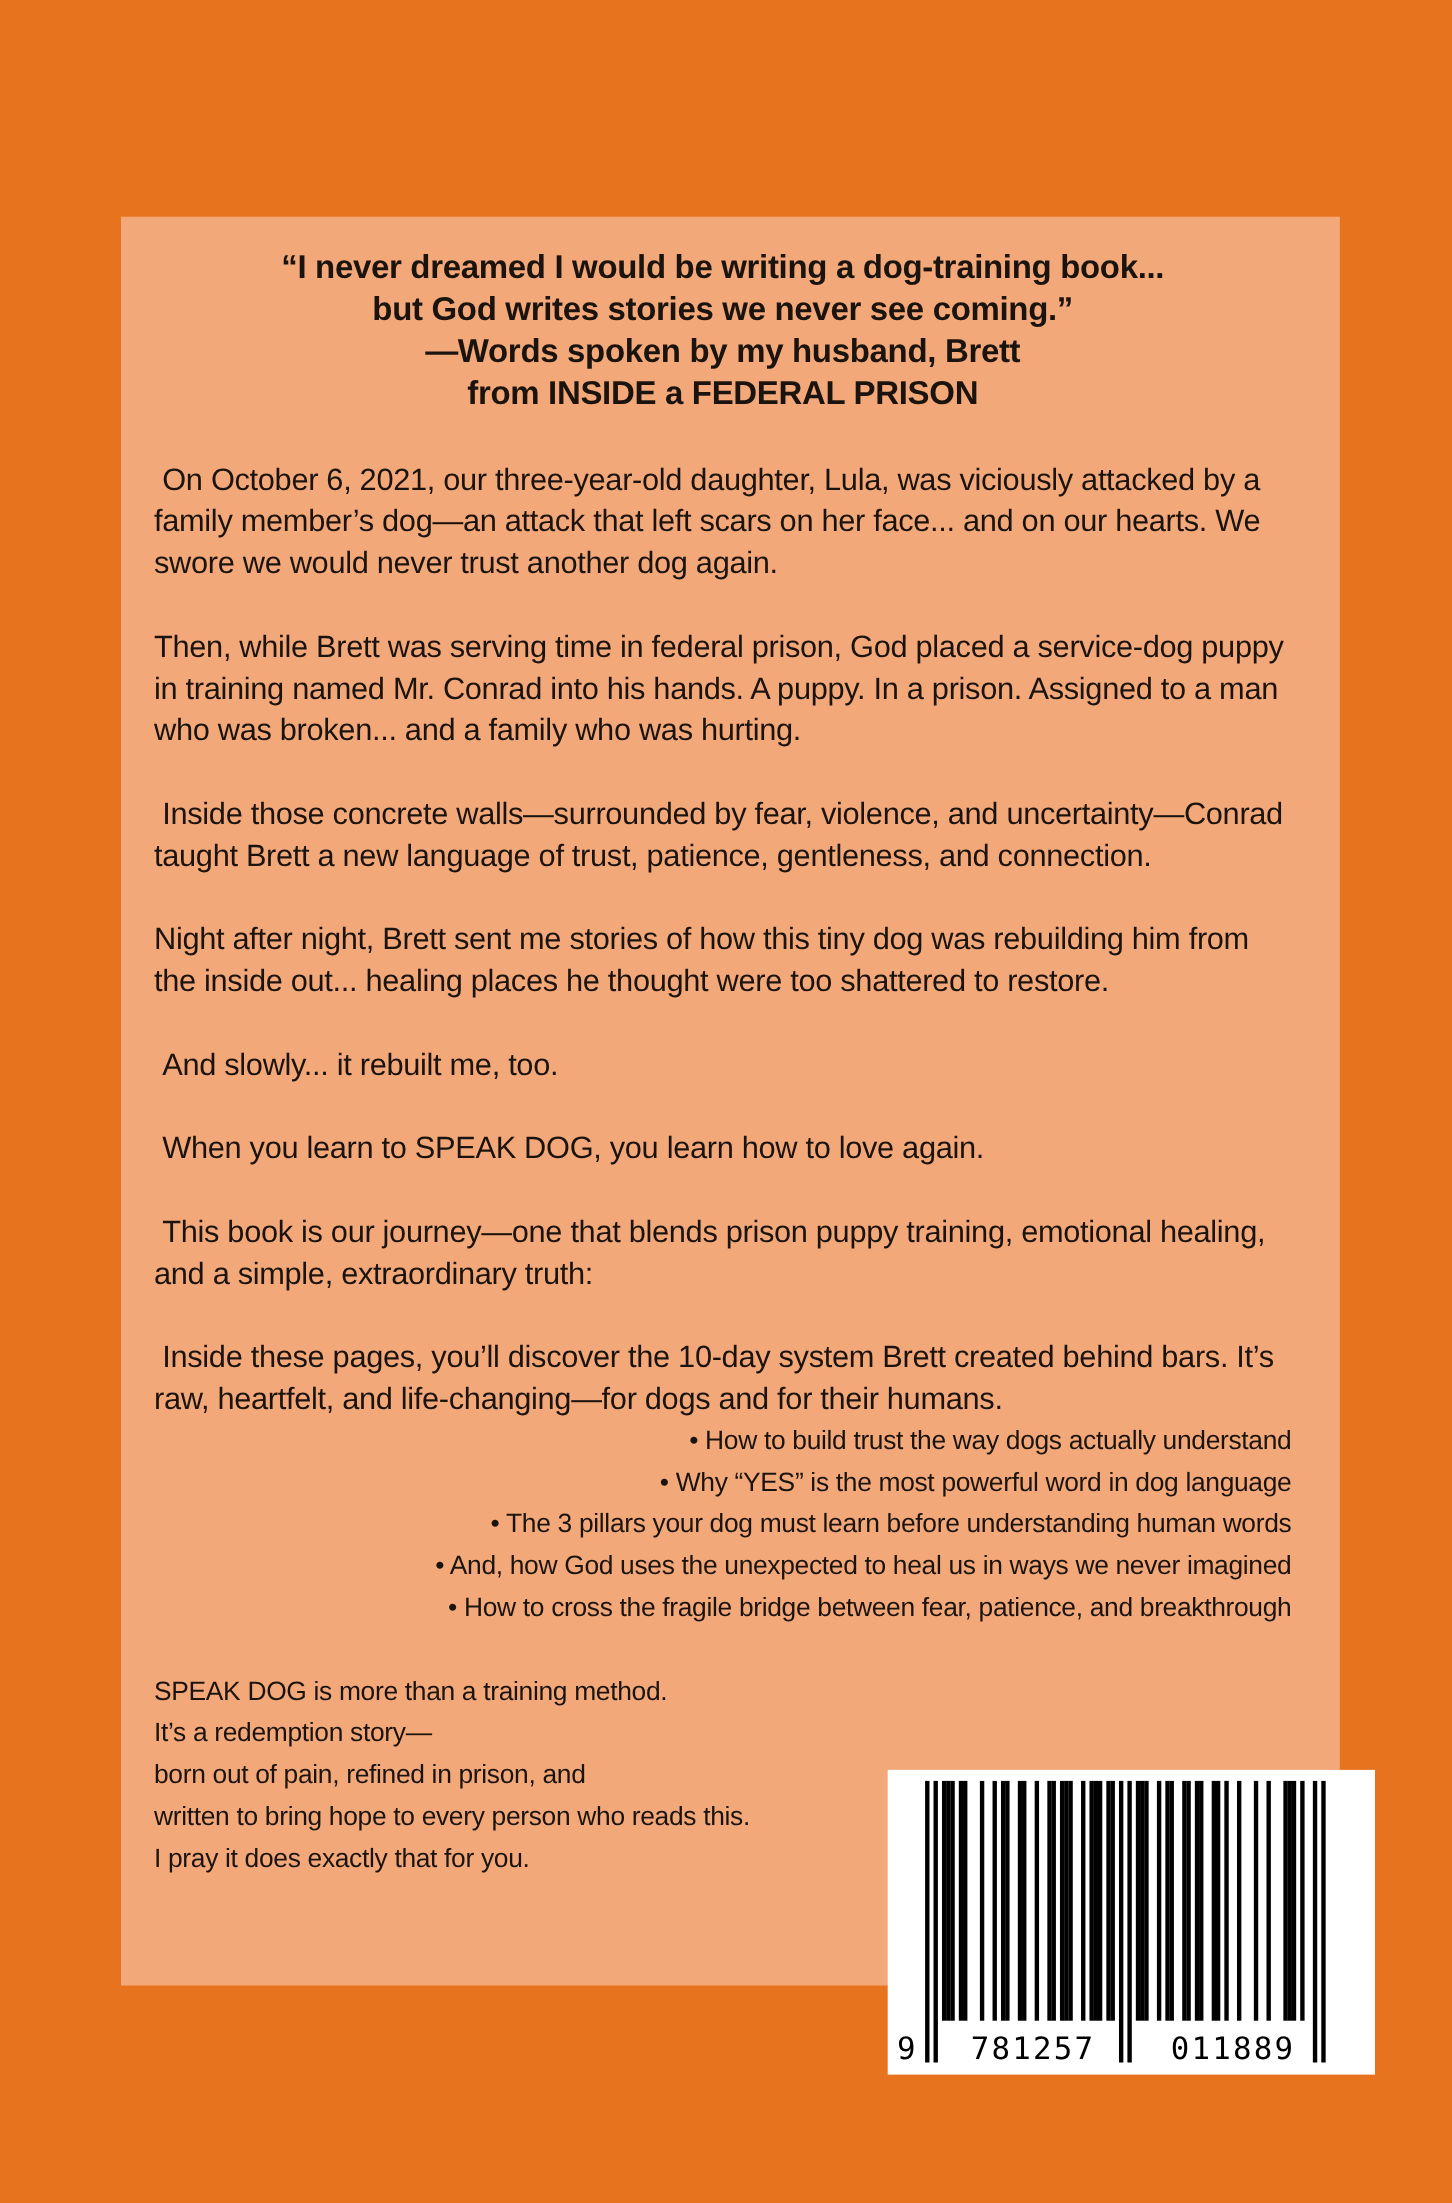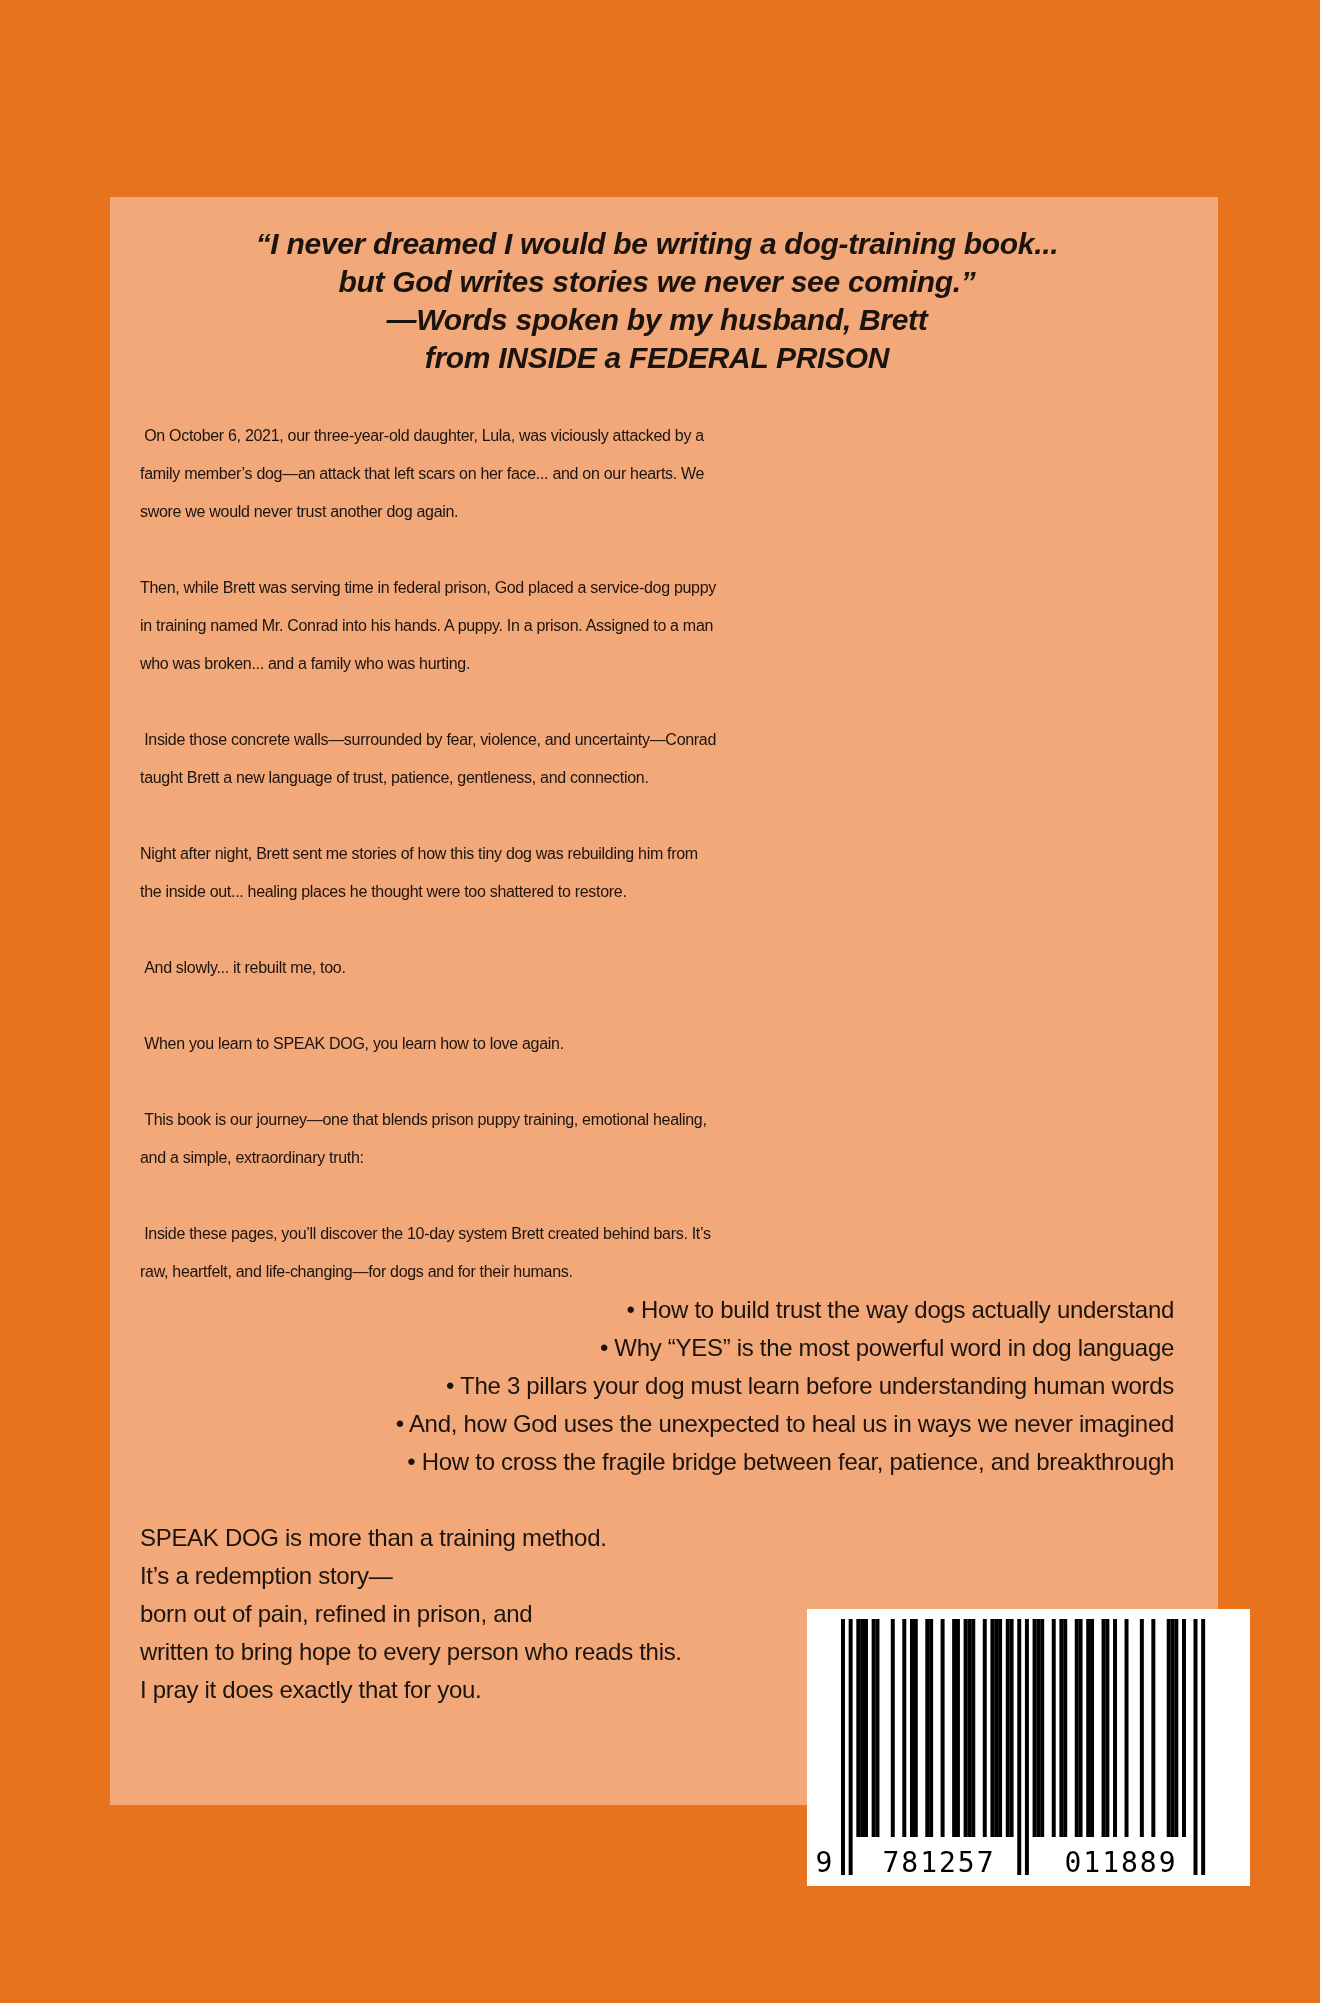--- a/index.html
+++ b/index.html
@@ -17,29 +17,28 @@
     color:var(--text);
   }
   .panel{
     position:absolute;left:110px;top:197px;width:1108px;height:1608px;
     background:var(--panel);
     box-sizing:border-box;
     padding:28px 44px 0 30px;
   }
   .quote{
     text-align:center;
-    font-style:italic;
     font-weight:600;
     font-size:30px;
     line-height:38px;
     letter-spacing:-0.3px;
     margin:0 0 40px 0;
   }
   .para{
-    font-size:16px;
+    font-size:28px;
     line-height:38px;
     letter-spacing:-0.3px;
     white-space:pre-wrap;
     margin:0 0 38px 0;
   }
   .bullets{
     list-style:none;margin:0;padding:0;
   }
   .bullets li{
     font-size:24px;

